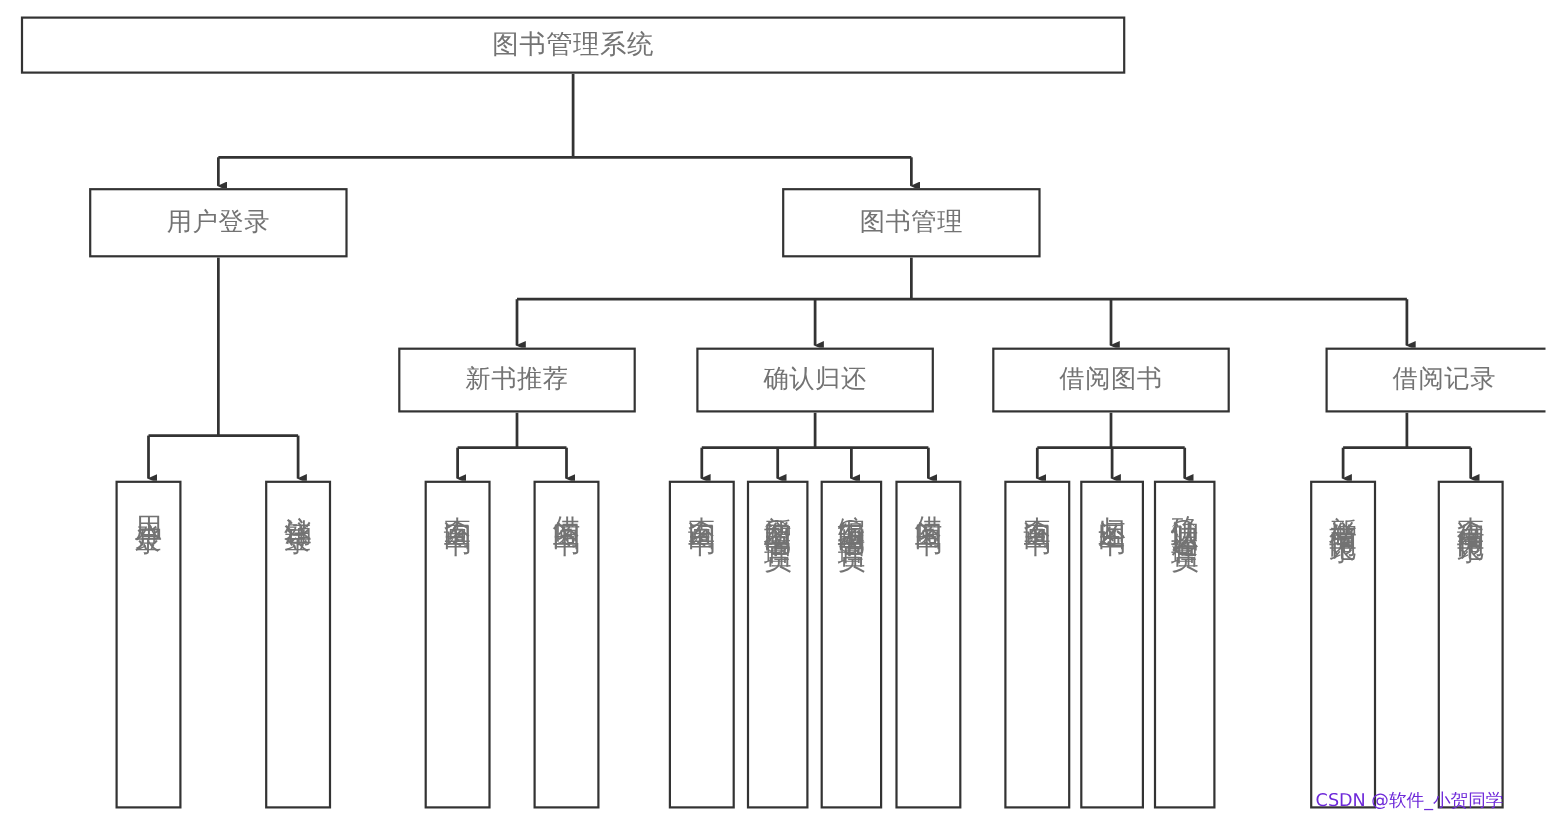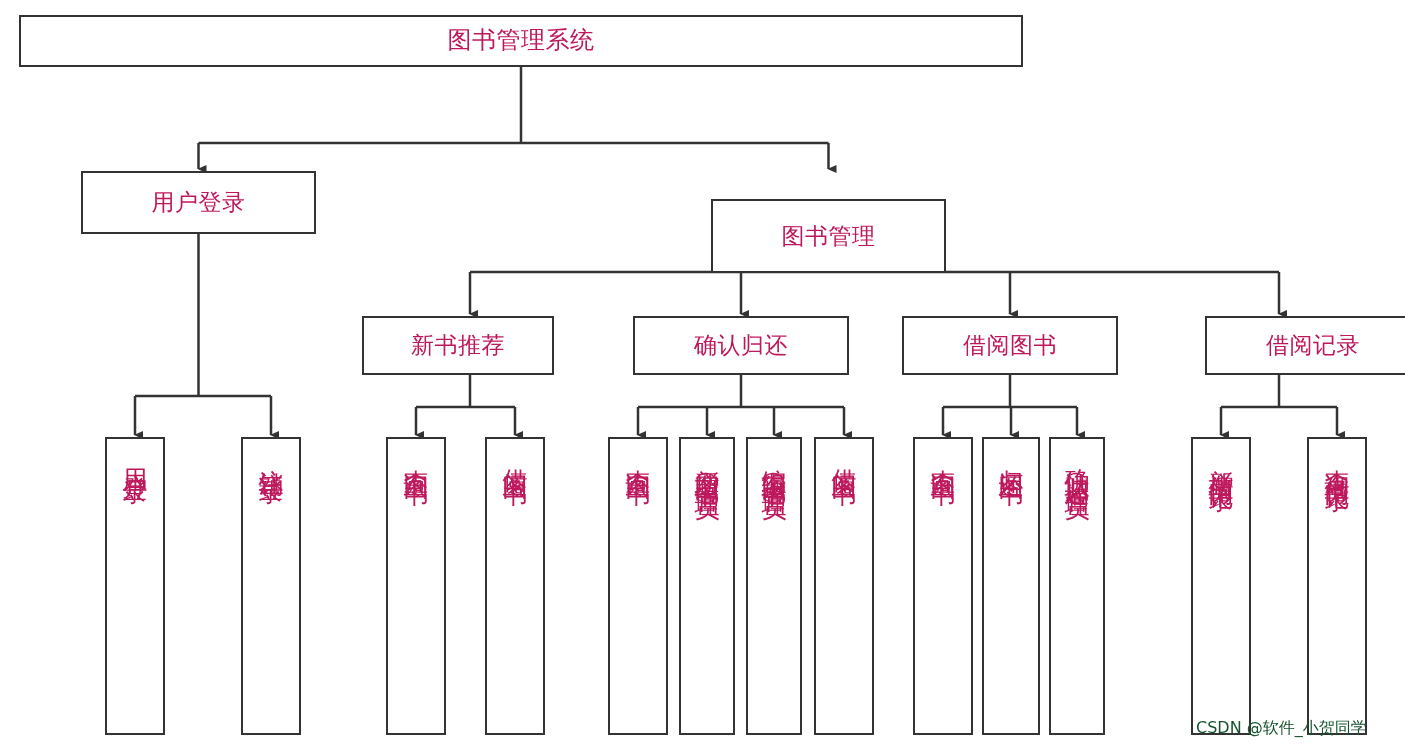--- a/index.html
+++ b/index.html
@@ -31,21 +31,21 @@
     position: absolute;
     box-sizing: border-box;
     background: #ffffff;
     border: 2px solid #333333;
     display: flex;
     align-items: center;
     justify-content: center;
     overflow: hidden;
   }
   .node .label {
-    color: #be185d;
+    color: #737373;
     text-align: left;
     line-height: 1.32;
     white-space: pre-wrap;
   }
   .node.horiz .label {
     font-size: 23px;
     letter-spacing: 0.5px;
   }
   .node.root .label {
     font-size: 24px;
@@ -60,21 +60,21 @@
     text-orientation: upright;
     font-size: 25px;
     line-height: 1.0;
     letter-spacing: 4px;
   }
   .watermark {
     position: absolute;
     left: 1196px;
     top: 718px;
     font-size: 16px;
-    color: #14532d;
+    color: #6d28d9;
     font-family: "DejaVu Sans", "Liberation Sans", sans-serif;
     white-space: nowrap;
     user-select: none;
   }
 </style>
 </head>
 <body>
 
 <div id="diagram-root">
 
@@ -121,24 +121,24 @@
       </g>
   </svg>
 
   <div id="node-layer">
       <div class="node horiz root" style="left: 19px; top: 15px; width: 1004px; height: 52px;">
         <span class="label">图书管理系统</span>
       </div>
       <div class="node horiz" style="left: 81px; top: 171px; width: 235px; height: 63px;">
         <span class="label">用户登录</span>
       </div>
-      <div class="node horiz" style="left: 711px; top: 171px; width: 235px; height: 74px; margin-top: 28px;">
+      <div class="node horiz" style="left: 711px; top: 171px; width: 235px; height: 63px;">
         <span class="label">图书管理</span>
       </div>
-      <div class="node horiz" style="left: 362px; top: 316px; width: 192px; height: 59px;">
+      <div class="node horiz" style="left: 362px; top: 316px; width: 216px; height: 59px;">
         <span class="label">新书推荐</span>
       </div>
       <div class="node horiz" style="left: 633px; top: 316px; width: 216px; height: 59px;">
         <span class="label">确认归还</span>
       </div>
       <div class="node horiz" style="left: 902px; top: 316px; width: 216px; height: 59px;">
         <span class="label">借阅图书</span>
       </div>
       <div class="node horiz" style="left: 1171px; top: 316px; width: 216px; height: 59px; margin-left: 34px;">
         <span class="label">借阅记录</span>

